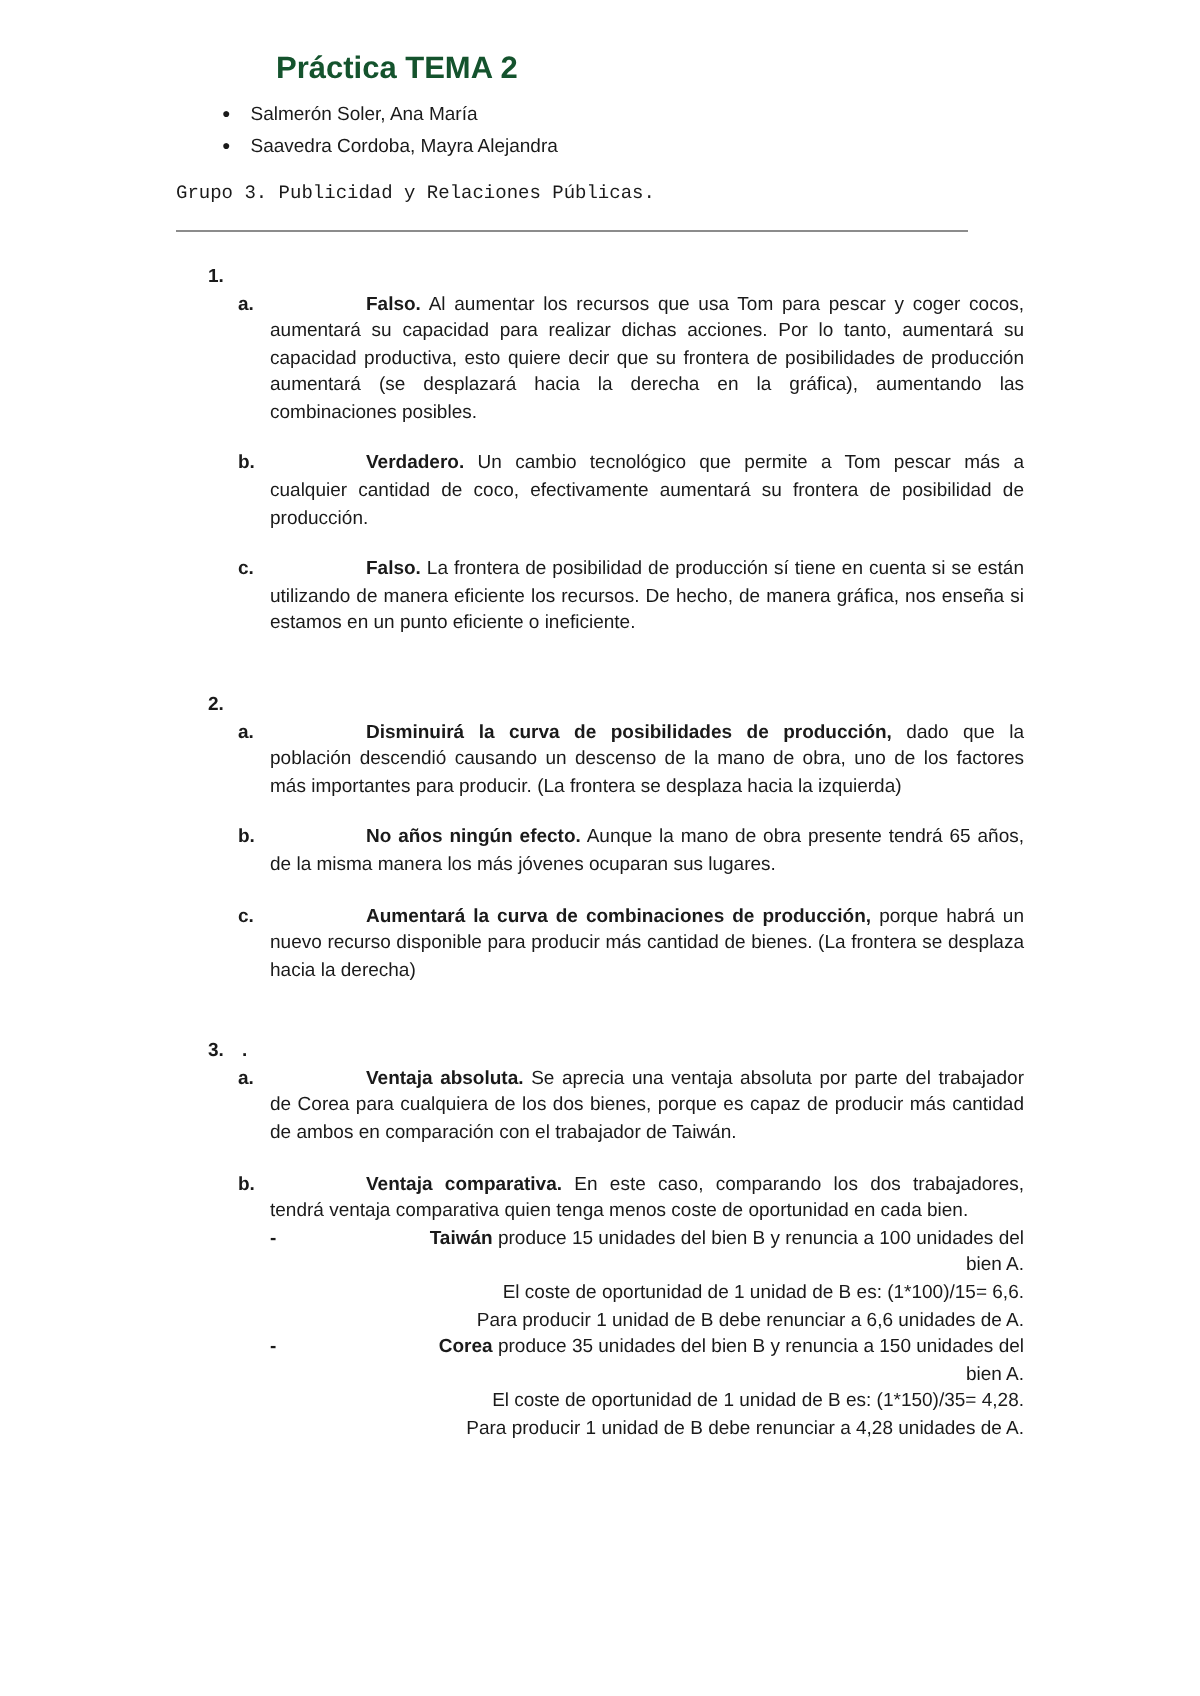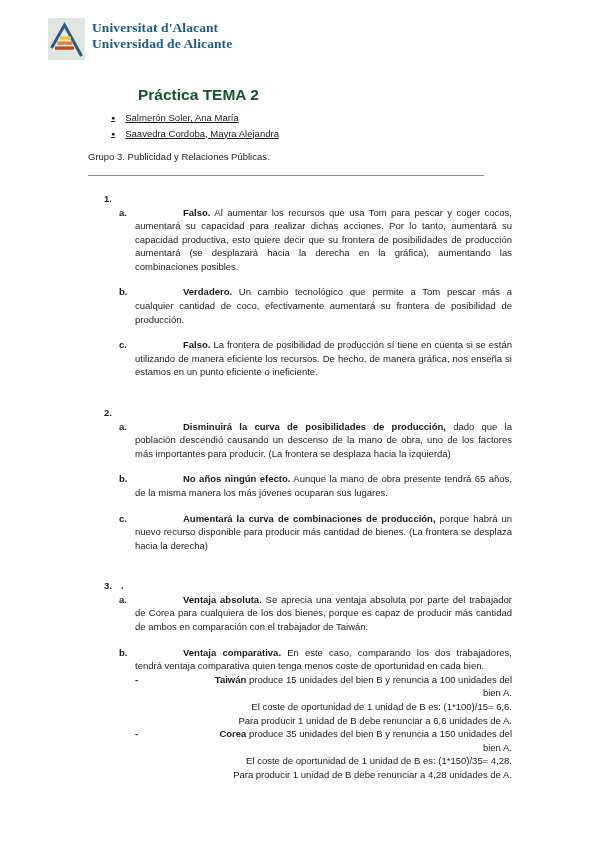--- a/index.html
+++ b/index.html
@@ -46,31 +46,31 @@
   .group-heading {
     margin: 9px 0 0 88px;
     font-size: 9.5px;
     font-weight: bold;
   }
   .members {
     list-style: none;
     margin: 7px 17px 0 111px;
     font-size: 9.5px;
     line-height: 14.5px;
-    text-decoration: underline;
   }
   .members li { display: flex; align-items: baseline; }
   .members .bullet {
     font-size: 7px;
     margin-right: 10px;
     position: relative; top: -1px;
   }
   .class-line {
     margin: 9px 0 0 88px;
     font-size: 9.5px;
+    font-family: Liberation Mono, monospace;
   }
   .separator {
     border: none;
     border-top: 1.2px solid #8c8c8c;
     width: 396px;
     margin: 13px 0 0 88px;
   }
 
   
   .section-number {
@@ -113,33 +113,20 @@
     font-weight: bold;
   }
   .sub-body { width: 360px; }
   .sub-line { text-align: right; }
 </style>
 </head>
 <body>
 
 <div class="page">
 
-  <div class="uni-header">
-    <svg class="uni-logo" viewBox="0 0 37 42" xmlns="http://www.w3.org/2000/svg">
-      <rect x="0" y="0" width="37" height="42" fill="#dfe6df"></rect>
-      <path d="M3.5 30 L16.5 7 L33.5 38" stroke="#2a5a8c" stroke-width="3" fill="none" stroke-linejoin="miter"></path>
-      <rect x="12" y="18.5" width="11" height="3.2" fill="#f2c12e"></rect>
-      <rect x="9.5" y="23.5" width="15" height="3.2" fill="#e2812b"></rect>
-      <rect x="7" y="28.5" width="19" height="3.2" fill="#c8401f"></rect>
-    </svg>
-    <div class="uni-name">
-      <div>Universitat d'Alacant</div>
-      <div>Universidad de Alicante</div>
-    </div>
-  </div>
 
   <div class="doc-title">Práctica TEMA 2</div>
 
   <ul class="members">
     <li>
       <span class="bullet">●</span>
       <span>Salmerón Soler, Ana María</span>
     </li>
     <li>
       <span class="bullet">●</span>

